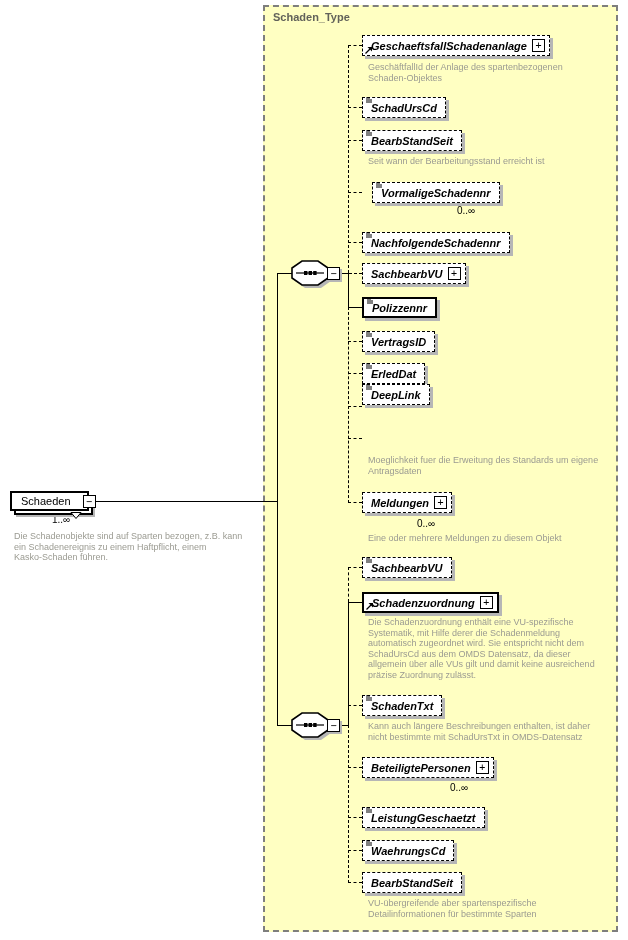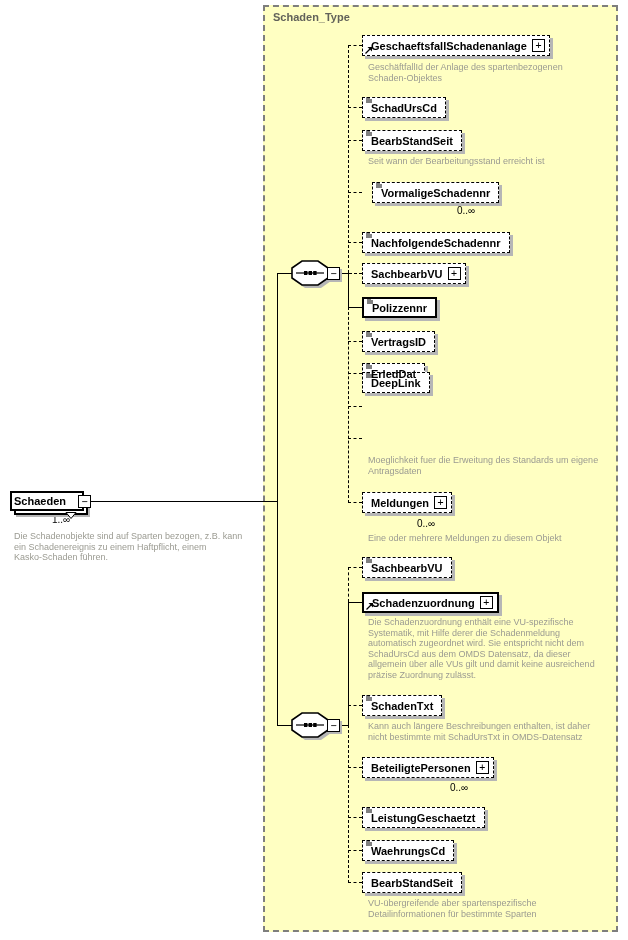--- a/index.html
+++ b/index.html
@@ -14,37 +14,37 @@
   .ln.h{height:1px;background:#000;}
   .ln.v{width:1px;background:#000;}
   .ln.hd{height:0;background:none;border-top:1px dashed #000;}
   .ln.vd{width:0;background:none;border-left:1px dashed #000;}
   
   .ebox{position:absolute;display:flex;align-items:center;box-sizing:border-box;height:21px;
         background:#fff;border:1px dashed #000;padding:0 8px;
         font-size:11px;font-weight:bold;color:#000;white-space:nowrap;
         box-shadow:3px 3px 0 #b6b6b6;}
   .ebox.req{border:2px solid #000;}
-  .ebox .lbl{position:relative;z-index:1;}
+  .ebox .lbl{position:relative;z-index:1;font-style:italic;}
   .pm{display:flex;align-items:center;justify-content:center;box-sizing:border-box;
       width:13px;height:13px;background:#fff;border:1px solid #000;
       font:10px/1 "DejaVu Sans Mono",monospace;font-weight:normal;}
   .ebox .pm{margin-left:5px;margin-right:-4px;}
   .gpm{position:absolute;box-shadow:2px 2px 0 #b6b6b6;}
   
   .ticon{position:absolute;top:-1px;left:2px;width:8px;height:7px;}
   .ricon{position:absolute;bottom:0;left:1px;width:9px;height:9px;}
   
   .anno{position:absolute;font-size:9px;line-height:10.5px;color:#9b9b92;white-space:pre-line;}
   .card{position:absolute;font-size:10px;color:#000;}
   
   .rootwrap{position:absolute;left:10px;top:491px;}
   .root-front{position:relative;z-index:2;display:inline-block;background:#fff;
-              border:2px solid #000;padding:2px 16px 2px 2px;
-              font-size:11px;font-weight:bold;white-space:nowrap;}
+              border:2px solid #000;padding:2px 16px 2px 9px;
+              font-size:11px;font-weight:normal;white-space:nowrap;}
   .root-back{position:absolute;left:4px;top:4px;width:100%;height:100%;box-sizing:border-box;
              background:#fff;border:2px solid #000;z-index:1;box-shadow:2px 2px 0 #b6b6b6;}
   .root-minus{position:absolute;right:-7px;top:4px;z-index:3;}
   .root-tri{position:absolute;right:7px;bottom:-9px;z-index:3;}
   .oct{position:absolute;}
 </style>
 </head>
 <body>
 
 <div id="stage">
@@ -180,21 +180,21 @@
     <span class="lbl">VertragsID</span>
   </div>
 
   <div class="ebox" style="left:362px;top:363px">
     <svg class="ticon" viewBox="0 0 8 7">
         <path d="M1 1h4M1 3h6M1 5h6" stroke="#000" stroke-width="1"></path>
       </svg>
     <span class="lbl">ErledDat</span>
   </div>
 
-  <div class="ebox" style="left:362px;top:372px">
+  <div class="ebox" style="left:362px;top:384px">
     <svg class="ticon" viewBox="0 0 8 7">
         <path d="M1 1h4M1 3h6M1 5h6" stroke="#000" stroke-width="1"></path>
       </svg>
     <span class="lbl">DeepLink</span>
   </div>
 
   <div class="anno" style="left:368px;top:455px">Moeglichkeit fuer die Erweitung des Standards um eigene
 Antragsdaten</div>
 
   <div class="ebox" style="left:362px;top:492px">

